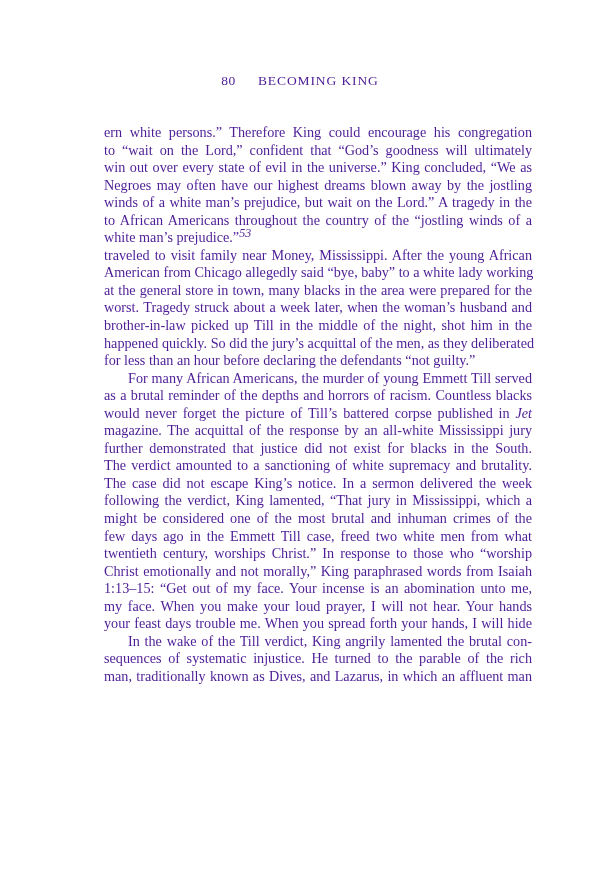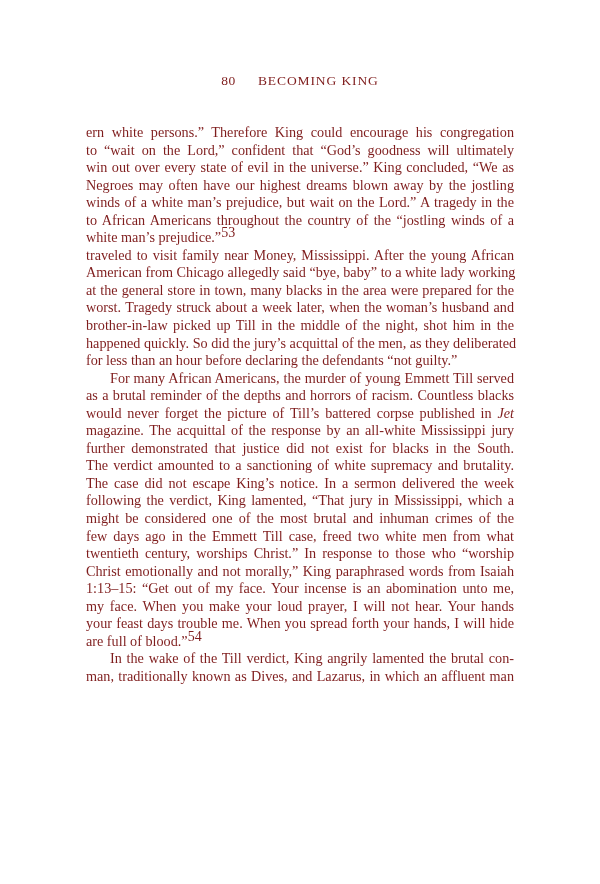--- a/index.html
+++ b/index.html
@@ -1,36 +1,36 @@
 <!DOCTYPE html>
 <html><head>
 <meta charset="utf-8">
 <style>
   html, body { margin: 0; padding: 0; background: #ffffff; }
   body { width: 600px; height: 884px; position: relative; overflow: hidden; }
   .page {
     position: absolute; left: 0; top: 0; width: 600px; height: 884px;
-    background: #ffffff; color: #7f1d1d;
+    background: #ffffff; color: #4c1d95;
     font-family: "Liberation Serif", "DejaVu Serif", serif;
   }
   .running-head {
     position: absolute; top: 73px; left: 0; width: 600px;
     text-align: center; font-size: 13.5px; letter-spacing: 0.6px;
   }
   .running-head .folio { margin-right: 18px; }
   .running-head .title { letter-spacing: 0.9px; }
   .body-text {
-    position: absolute; top: 124px; left: 86px; width: 428px;
+    position: absolute; top: 124px; left: 104px; width: 428px;
     font-size: 14.2px; line-height: 17.55px;
   }
   .body-text p { margin: 0; text-align: justify; text-align-last: left; }
   .line { display: block; text-align: justify; text-align-last: justify; white-space: nowrap; }
   .line.last { text-align-last: left; }
   .line.indent { text-indent: 24px; }
-  sup { font-size: 14px; line-height: 0; vertical-align: 5px; }
+  sup { font-size: 12px; line-height: 0; vertical-align: 5px; font-style: italic; }
   em { font-style: italic; }
 </style>
 </head>
 <body>
 
 <div class="page">
   <div class="running-head">
     <span class="folio">80</span>
     <span class="title">BECOMING KING</span>
   </div>
@@ -65,21 +65,21 @@
       <span class="line">The verdict amounted to a sanctioning of white supremacy and brutality.</span>
       <span class="line">The case did not escape King’s notice. In a sermon delivered the week</span>
       <span class="line">following the verdict, King lamented, “That jury in Mississippi, which a</span>
       <span class="line">might be considered one of the most brutal and inhuman crimes of the</span>
       <span class="line">few days ago in the Emmett Till case, freed two white men from what</span>
       <span class="line">twentieth century, worships Christ.” In response to those who “worship</span>
       <span class="line">Christ emotionally and not morally,” King paraphrased words from Isaiah</span>
       <span class="line">1:13–15: “Get out of my face. Your incense is an abomination unto me,</span>
       <span class="line">my face. When you make your loud prayer, I will not hear. Your hands</span>
       <span class="line">your feast days trouble me. When you spread forth your hands, I will hide</span>
-      <span class="line last"><span>are full of blood.”</span><sup>54</sup></span>
     </p>
 
     <p>
       <span class="line indent">In the wake of the Till verdict, King angrily lamented the brutal con-</span>
+      <span class="line">sequences of systematic injustice. He turned to the parable of the rich</span>
       <span class="line">man, traditionally known as Dives, and Lazarus, in which an affluent man</span>
     </p>
   </div>
 </div>
 
 </body></html>

